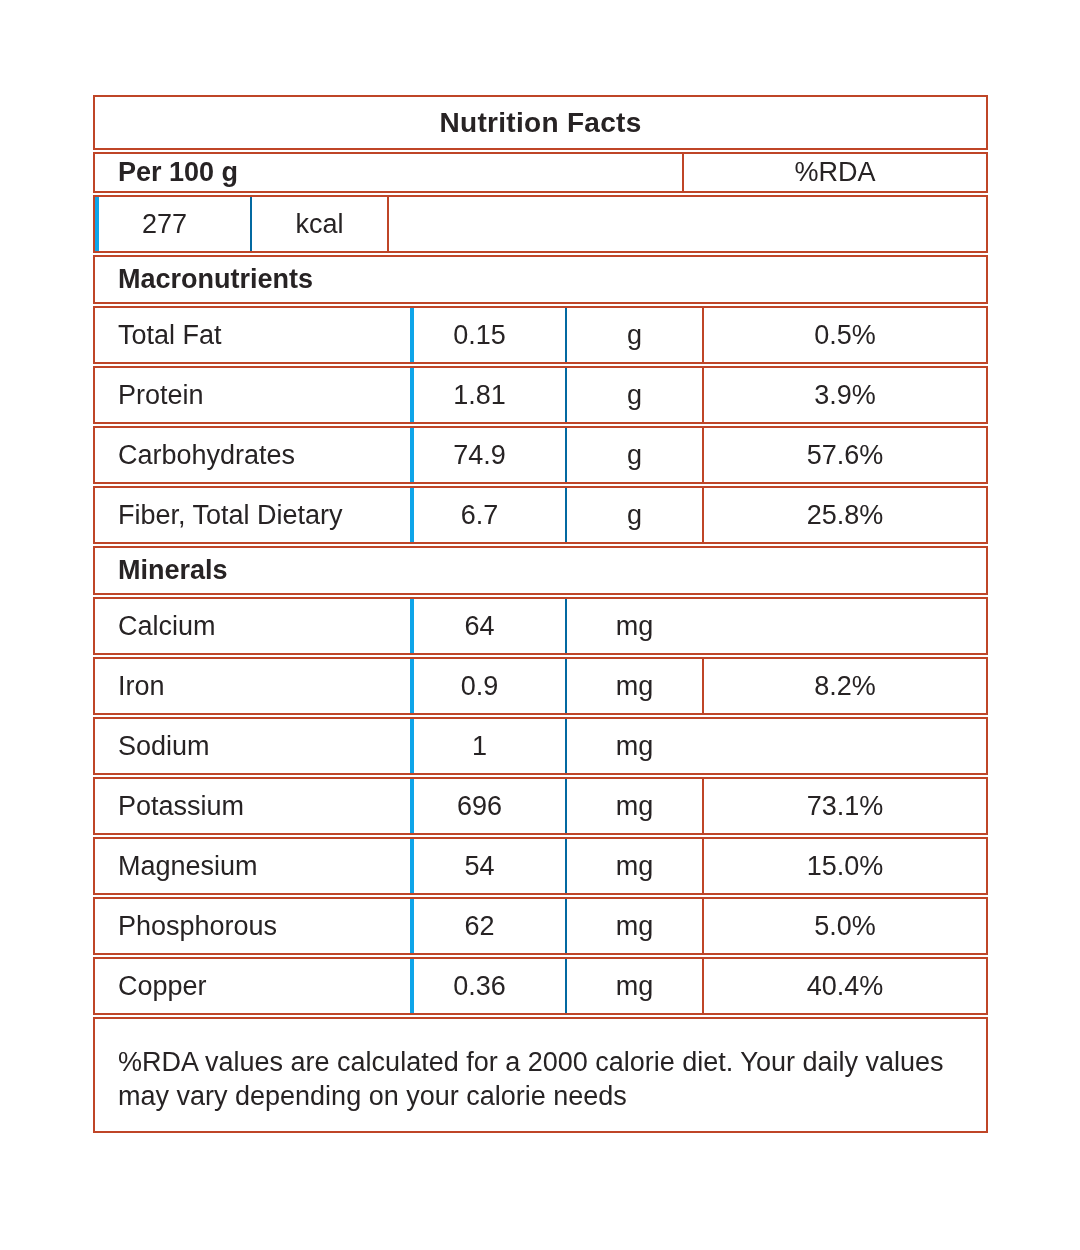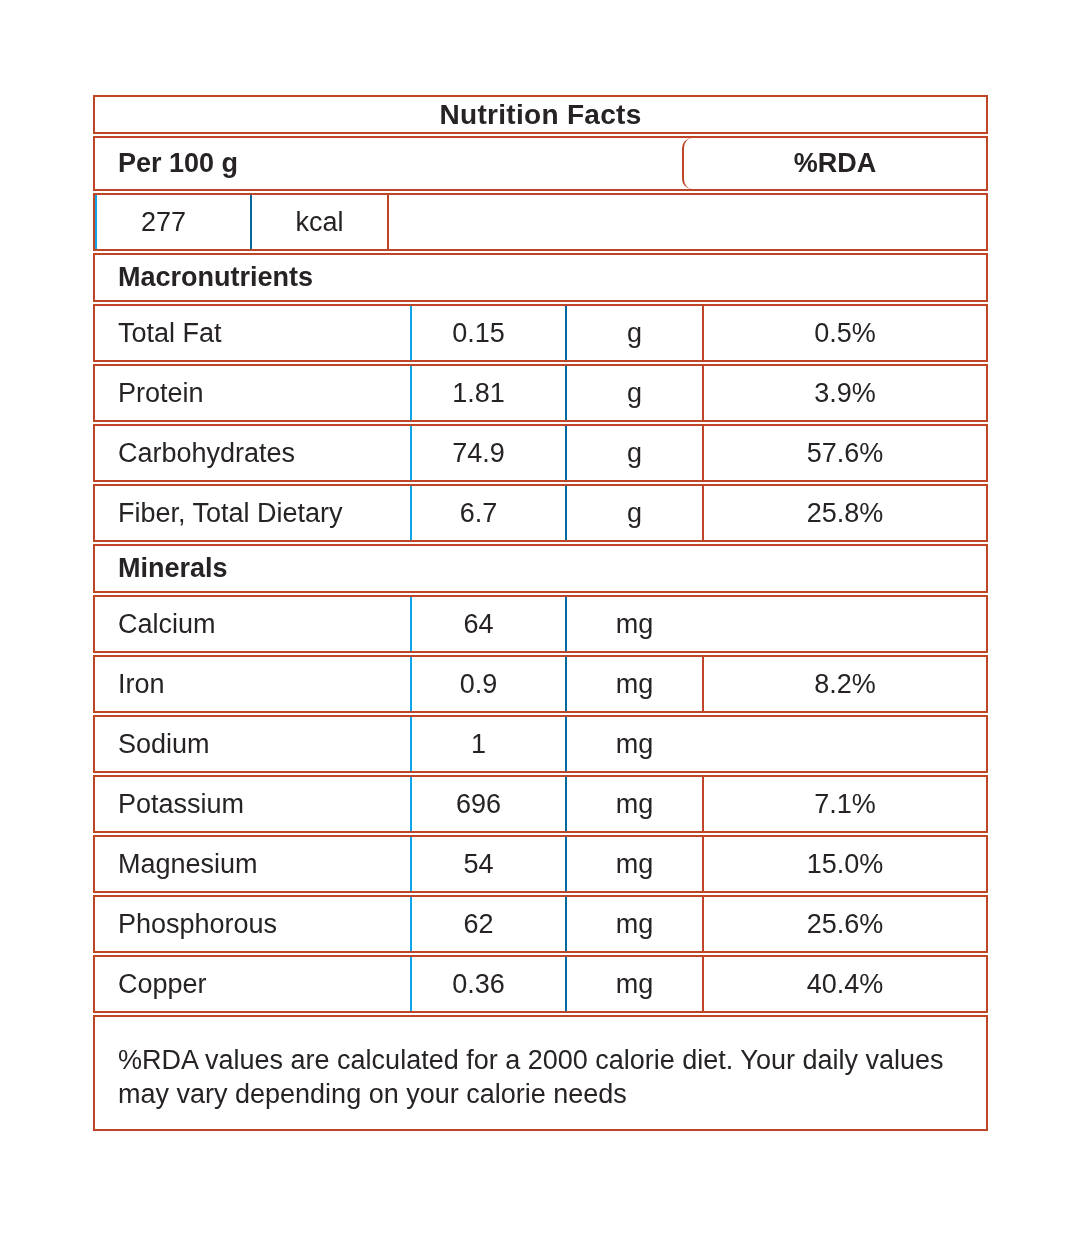--- a/index.html
+++ b/index.html
@@ -16,22 +16,22 @@
     display: flex;
     flex-direction: column;
     row-gap: 2px;
   }
   .row {
     display: flex;
     align-items: stretch;
     background: #ffffff;
     border: 2px solid #bf4527;
   }
-  .row-title   { height: 39px; justify-content: center; }
-  .row-head    { height: 55px; }
+  .row-title   { height: 55px; justify-content: center; }
+  .row-head    { height: 41px; }
   .row-data    { height: 58px; }
   .row-section { height: 49px; }
   .row-foot    { height: 116px; }
 
   .cell {
     display: flex;
     align-items: center;
     font-size: 27px;
     line-height: 1;
     overflow: hidden;
@@ -43,21 +43,21 @@
     font-weight: 700;
     letter-spacing: 0.3px;
   }
   .c-label {
     flex: 0 0 315px;
     padding-left: 23px;
     justify-content: flex-start;
   }
   .c-value {
     flex: 0 0 135px;
-    border-left: 2px solid #0ea5e9;
+    border-left: 4px solid #0ea5e9;
     justify-content: center;
     text-align: center;
   }
   .c-unit {
     flex: 0 0 137px;
     border-left: 2px solid #0369a1;
     justify-content: center;
     margin-left: 20px;
   }
   .c-rda {
@@ -70,21 +70,21 @@
     padding-left: 23px;
     justify-content: flex-start;
     font-weight: 700;
   }
   .c-section {
     flex: 1;
     padding-left: 23px;
     justify-content: flex-start;
     font-weight: 700;
   }
-  .bold { font-weight: 700; border-radius: 10px; }
+  .bold { font-weight: 400; }
   .c-foot {
     flex: 1;
     padding: 8px 30px 0 23px;
     font-size: 27px;
     line-height: 34px;
     align-items: center;
   }
 </style>
 </head>
 <body>
@@ -158,35 +158,35 @@
   <div class="row row-data">
     <div class="cell c-label">Sodium</div>
     <div class="cell c-value">1</div>
     <div class="cell c-unit">mg</div>
   </div>
 
   <div class="row row-data">
     <div class="cell c-label">Potassium</div>
     <div class="cell c-value">696</div>
     <div class="cell c-unit">mg</div>
-    <div class="cell c-rda">7.1%</div>
+    <div class="cell c-rda">73.1%</div>
   </div>
 
   <div class="row row-data">
     <div class="cell c-label">Magnesium</div>
     <div class="cell c-value">54</div>
     <div class="cell c-unit">mg</div>
     <div class="cell c-rda">15.0%</div>
   </div>
 
   <div class="row row-data">
     <div class="cell c-label">Phosphorous</div>
     <div class="cell c-value">62</div>
     <div class="cell c-unit">mg</div>
-    <div class="cell c-rda">25.6%</div>
+    <div class="cell c-rda">5.0%</div>
   </div>
 
   <div class="row row-data">
     <div class="cell c-label">Copper</div>
     <div class="cell c-value">0.36</div>
     <div class="cell c-unit">mg</div>
     <div class="cell c-rda">40.4%</div>
   </div>
 
   <div class="row row-foot">

